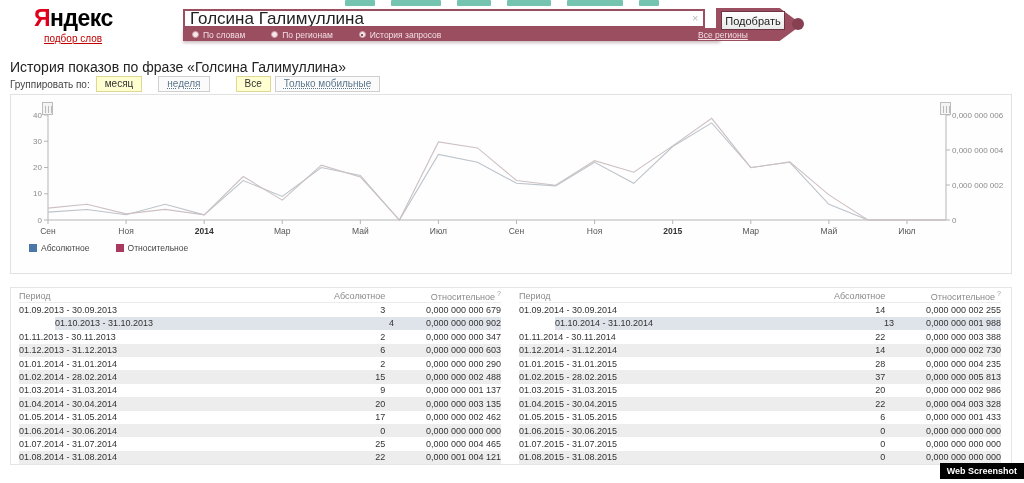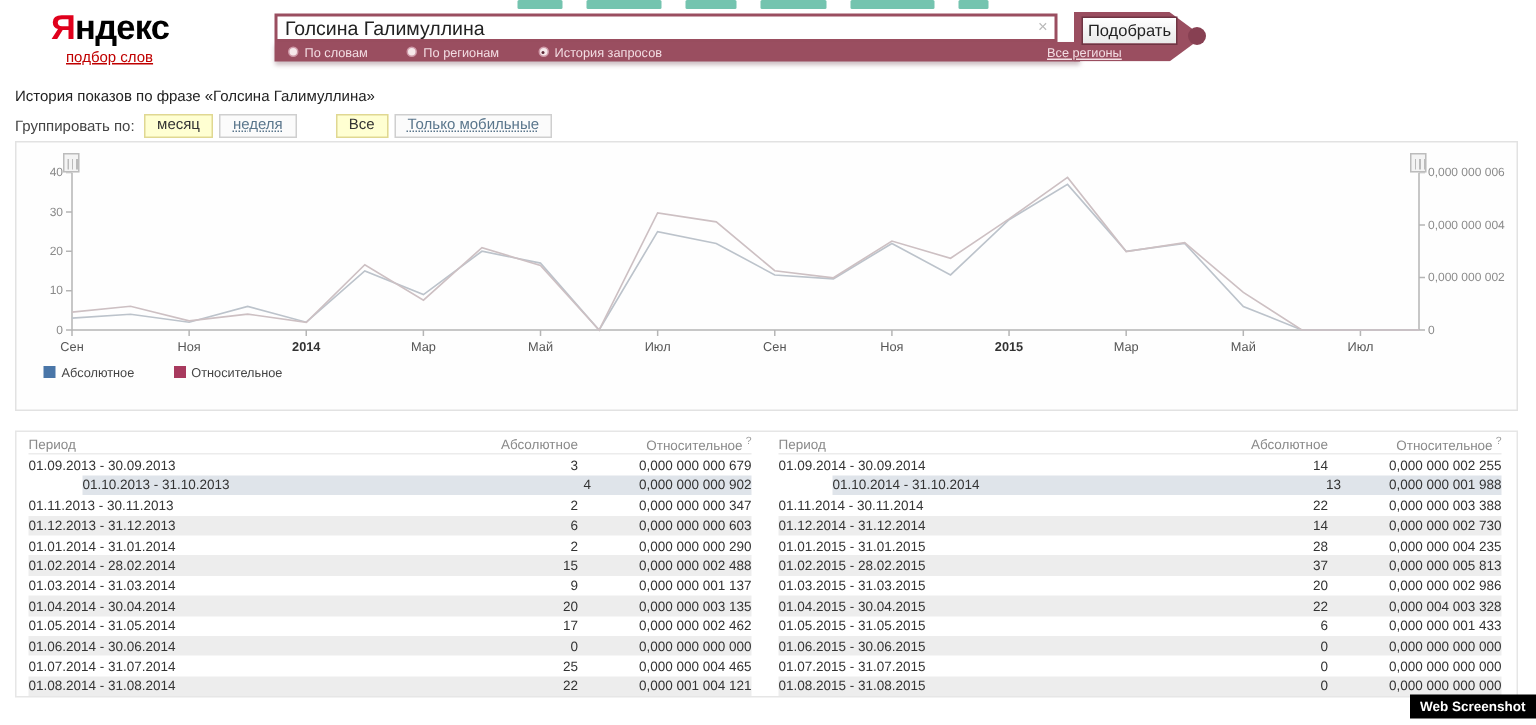--- a/index.html
+++ b/index.html
@@ -11,41 +11,41 @@
   .top-links { left:345px; top:0; display:flex; gap:16px; height:7px; }
   .top-links span { display:inline-block; height:6px; background:#74c4af; border-radius:1px; }
 
   
   .logo { left:34px; top:5px; font-size:23px; font-weight:bold; color:#000; letter-spacing:-0.5px; cursor:pointer; }
   .logo .ya { color:#e0001c; }
   .logo-sub { left:44px; top:33px; font-size:10px; color:#c00000; text-decoration:underline; cursor:pointer; }
 
   
   .search-input { left:183px; top:9px; width:522px; height:19px; border:2px solid #9a4e60;
-                  font-size:13px; padding:1px 20px 1px 5px; color:#222; outline:none;
+                  font-size:17px; padding:1px 20px 1px 5px; color:#222; outline:none;
                   font-family:"Liberation Sans",sans-serif; }
   .clear-x { left:692px; top:12px; font-size:11px; color:#b9b9b9; cursor:pointer; z-index:4; }
   .bar { left:183px; top:28px; width:537px; height:13px; background:#9a4e60;
          box-shadow:0 2px 3px rgba(110,70,80,.35); display:flex; align-items:center; z-index:2; }
   .arrow-wrap { left:716px; top:8px; width:86px; height:33px; background:#9a4e60;
                 clip-path:polygon(0 0,74% 0,100% 50%,74% 100%,0 100%); z-index:1; }
   .knob { left:792px; top:18px; width:12px; height:12px; border-radius:50%; background:#874052; z-index:1; }
   .btn { left:721px; top:11px; width:64px; height:19px; background:linear-gradient(#ffffff,#e9e9e9);
          border:1px solid #6f3443; font-size:11px; color:#222; cursor:pointer; z-index:3;
          font-family:"Liberation Sans",sans-serif; }
   .tabs { display:flex; gap:26px; padding-left:9px; font-size:8.5px; color:#f3dde3; }
   .tab { display:flex; align-items:center; cursor:pointer; }
   .radio { width:7px; height:7px; border-radius:50%; background:#f6e8ea; border:1px solid #cf9aa8;
            display:inline-block; margin-right:4px; position:relative; }
   .tab.sel .radio::after { content:""; position:absolute; inset:1.5px; background:#5d2836; border-radius:50%; }
   .regions { left:698px; top:30px; font-size:8.5px; color:#f3dde3; text-decoration:underline;
              cursor:pointer; z-index:3; }
 
   
-  .page-title { left:10px; top:59px; font-size:10px; color:#222; }
+  .page-title { left:10px; top:59px; font-size:14px; color:#222; }
   .filters { left:10px; top:76px; display:flex; align-items:center; gap:6px; font-size:10px; color:#444; }
   .chip { padding:1px 8px 2px; border:1px solid #cfcfcf; background:#fbfbfb; color:#5a768c;
           cursor:pointer; text-decoration:underline; text-decoration-style:dotted; }
   .chip.on { background:#ffffd2; border-color:#e0d892; color:#333; text-decoration:none; }
   .gap { width:14px; }
 
   
   .chart-box { left:10px; top:94px; width:1002px; height:180px; border:1px solid #e2e2e2; background:#fefefe; }
   .chart-box svg { position:absolute; inset:0; }
   svg text { font-family:"Liberation Sans",sans-serif; }
@@ -107,21 +107,21 @@
         <span class="radio"></span>
         <span>История запросов</span>
       </span>
     </div>
 </div>
 <span class="abs regions">Все регионы</span>
 
 <div class="abs page-title">История показов по фразе «Голсина Галимуллина»</div>
 <div class="abs filters">
   <span>Группировать по:</span>
-  <span id="group-chips" style="display:flex;gap:4px">
+  <span id="group-chips" style="display:flex;gap:16px">
       <span class="chip on">месяц</span>
       <span class="chip">неделя</span>
     </span>
   <span class="gap"></span>
   <span id="device-chips" style="display:flex;gap:4px">
       <span class="chip on">Все</span>
       <span class="chip">Только мобильные</span>
     </span>
 </div>
 

